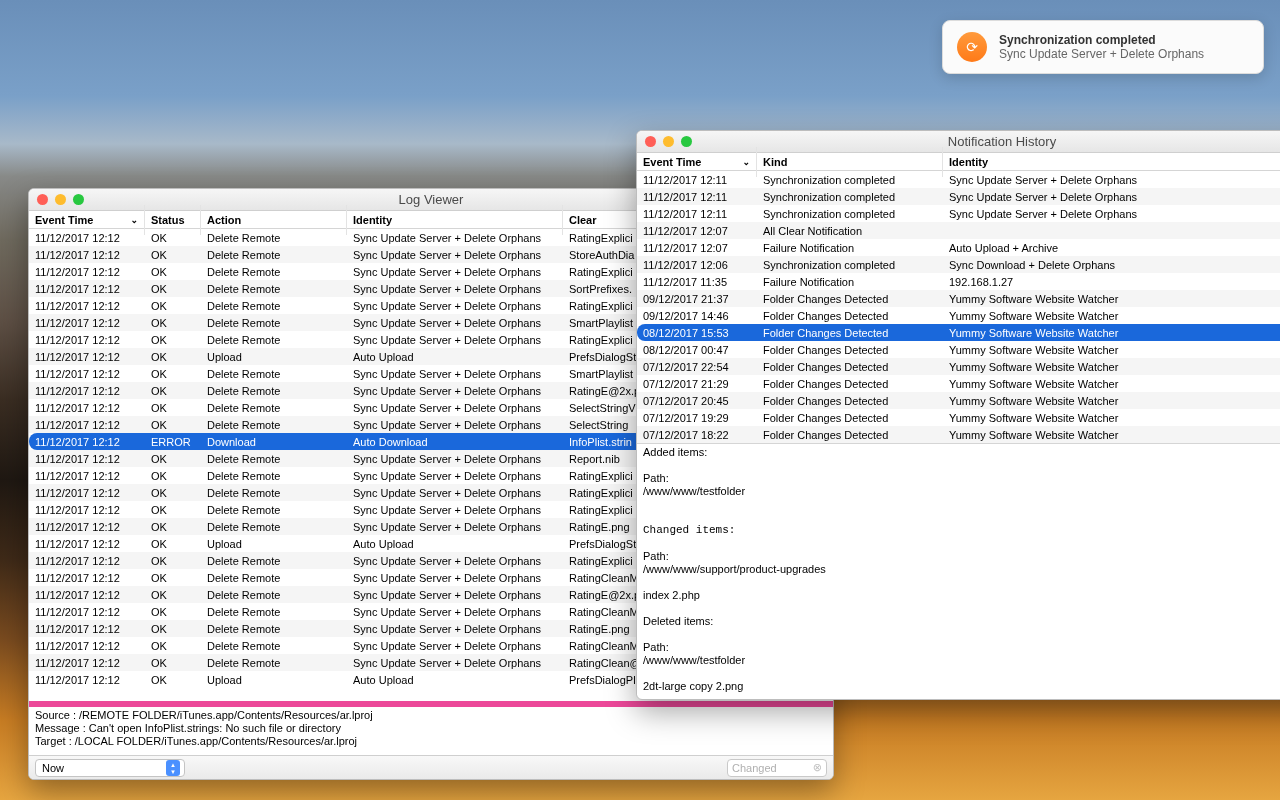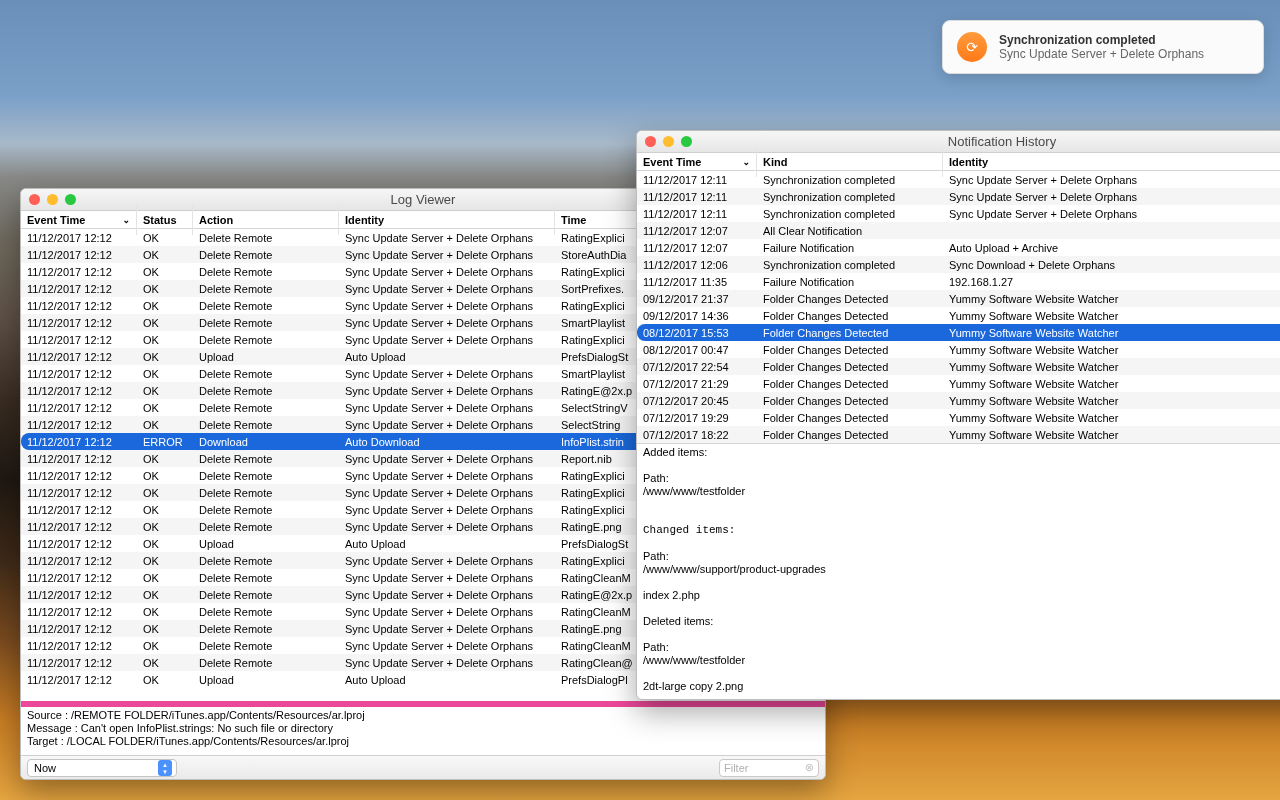--- a/index.html
+++ b/index.html
@@ -134,21 +134,21 @@
     display: flex; align-items: center; justify-content: center;
     color: #fff; font-size: 14px;
   }
   .toast-texts { display: flex; flex-direction: column; font-size: 12px; }
   .toast-title { font-weight: 600; color: #333; }
   .toast-sub { color: #666; }
 </style>
 </head>
 <body>
 
-<div class="window" style="left:20px; top:188px; width:806px; height:592px;">
+<div class="window" style="left:28px; top:188px; width:806px; height:592px;">
   <div class="titlebar">
     <div class="traffic">
       <div class="dot red"></div>
       <div class="dot yellow"></div>
       <div class="dot green"></div>
     </div>
     <div class="win-title">Log Viewer</div>
   </div>
 
   <div class="tbl-head">
@@ -159,21 +159,21 @@
     <div class="col lv-status">
         <span>Status</span>
       </div>
     <div class="col lv-action">
         <span>Action</span>
       </div>
     <div class="col lv-identity">
         <span>Identity</span>
       </div>
     <div class="col lv-item" style="border-right:none">
-        <span>Time</span>
+        <span>Clear</span>
       </div>
   </div>
 
   <div class="tbl-body" id="lv-body">
       <div class="row">
         <div class="col lv-time">11/12/2017 12:12</div>
         <div class="col lv-status">OK</div>
         <div class="col lv-action">Delete Remote</div>
         <div class="col lv-identity">Sync Update Server + Delete Orphans</div>
         <div class="col lv-item">RatingExplici</div>
@@ -370,21 +370,21 @@
 
   <div class="lv-footer">
     <div class="select-wrap">
       <span>Now</span>
       <span class="select-chevs">
           <span>▴</span>
           <span>▾</span>
         </span>
     </div>
     <div class="filter-wrap">
-      <span>Filter</span>
+      <span>Changed</span>
       <span class="filter-x">⊗</span>
     </div>
   </div>
 </div>
 
 <div class="window" style="left:636px; top:130px; width:732px; height:570px;">
   <div class="titlebar">
     <div class="traffic">
       <div class="dot red"></div>
       <div class="dot yellow"></div>
@@ -441,21 +441,21 @@
         <div class="col nh-time">11/12/2017 11:35</div>
         <div class="col nh-kind">Failure Notification</div>
         <div class="col nh-identity">192.168.1.27</div>
       </div>
       <div class="row alt">
         <div class="col nh-time">09/12/2017 21:37</div>
         <div class="col nh-kind">Folder Changes Detected</div>
         <div class="col nh-identity">Yummy Software Website Watcher</div>
       </div>
       <div class="row">
-        <div class="col nh-time">09/12/2017 14:36</div>
+        <div class="col nh-time">09/12/2017 14:46</div>
         <div class="col nh-kind">Folder Changes Detected</div>
         <div class="col nh-identity">Yummy Software Website Watcher</div>
       </div>
       <div class="row selected">
         <div class="col nh-time">08/12/2017 15:53</div>
         <div class="col nh-kind">Folder Changes Detected</div>
         <div class="col nh-identity">Yummy Software Website Watcher</div>
       </div>
       <div class="row">
         <div class="col nh-time">08/12/2017 00:47</div>

